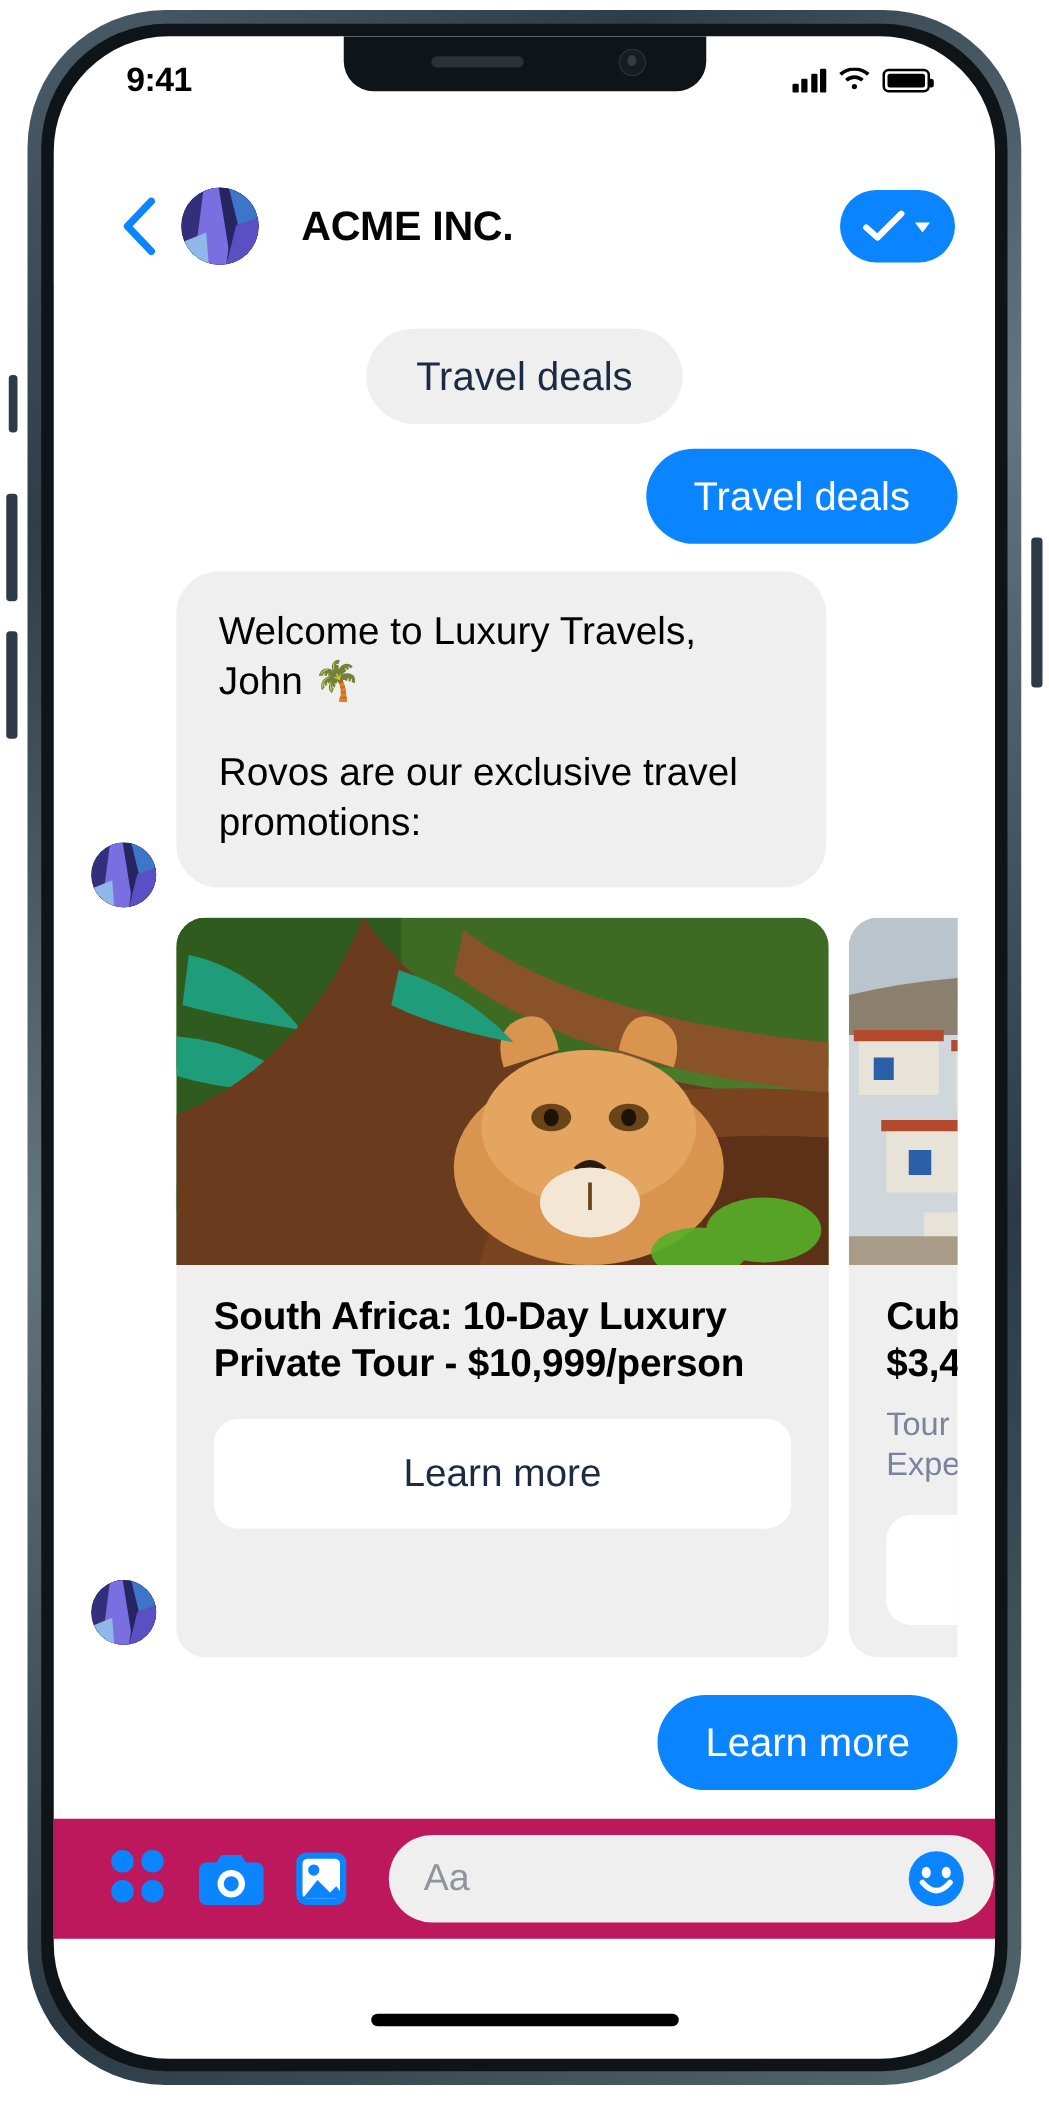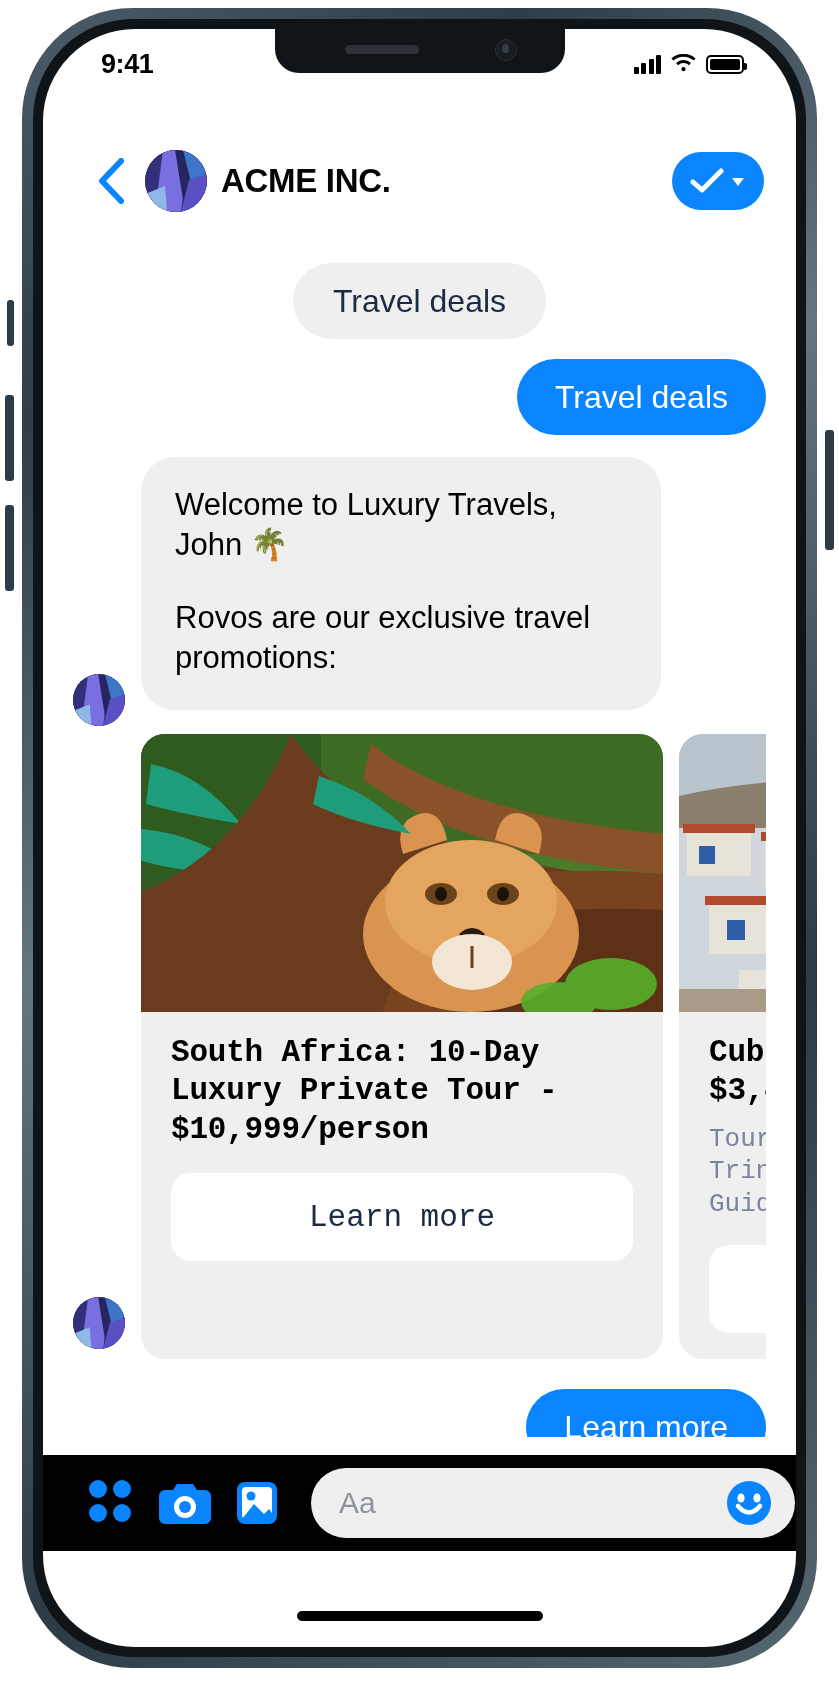--- a/index.html
+++ b/index.html
@@ -142,21 +142,21 @@
   .brand-avatar {
     width: 62px; height: 62px;
     border-radius: 50%;
     margin-left: 14px;
     flex: 0 0 auto;
     overflow: hidden;
     position: relative;
     background: #2b2a66;
   }
   .brand-title {
-    margin-left: 14px;
+    margin-left: 34px;
     font-size: 33px;
     font-weight: 700;
     color: #050505;
     letter-spacing: -0.3px;
     white-space: nowrap;
   }
   .verify-pill {
     margin-left: auto;
     width: 92px; height: 58px;
     border-radius: 29px;
@@ -246,21 +246,21 @@
     background: #efefef;
     border-radius: 24px;
     overflow: hidden;
   }
   .card-img {
     width: 100%;
     height: 278px;
     position: relative;
     overflow: hidden;
   }
-  .card-body { padding: 22px 30px 26px 30px; font-family: Liberation Mono, monospace; }
+  .card-body { padding: 22px 30px 26px 30px; }
   .card-title {
     font-size: 31px;
     font-weight: 700;
     color: #000;
     line-height: 1.24;
     letter-spacing: -0.2px;
   }
   .card-sub {
     margin-top: 12px;
     font-size: 26px;
@@ -283,21 +283,21 @@
   
   .composer {
     position: absolute;
     left: 0; right: 0;
     bottom: 96px;
     height: 96px;
     display: flex;
     align-items: center;
     padding: 0 46px;
     gap: 24px;
-    background: #000000;
+    background: #be185d;
   }
   .comp-icon { flex: 0 0 auto; cursor: pointer; display:flex; align-items:center; }
   .input-pill {
     flex: 1 1 auto;
     height: 70px;
     background: #efefef;
     border-radius: 35px;
     display: flex;
     align-items: center;
     padding: 0 22px 0 28px;

